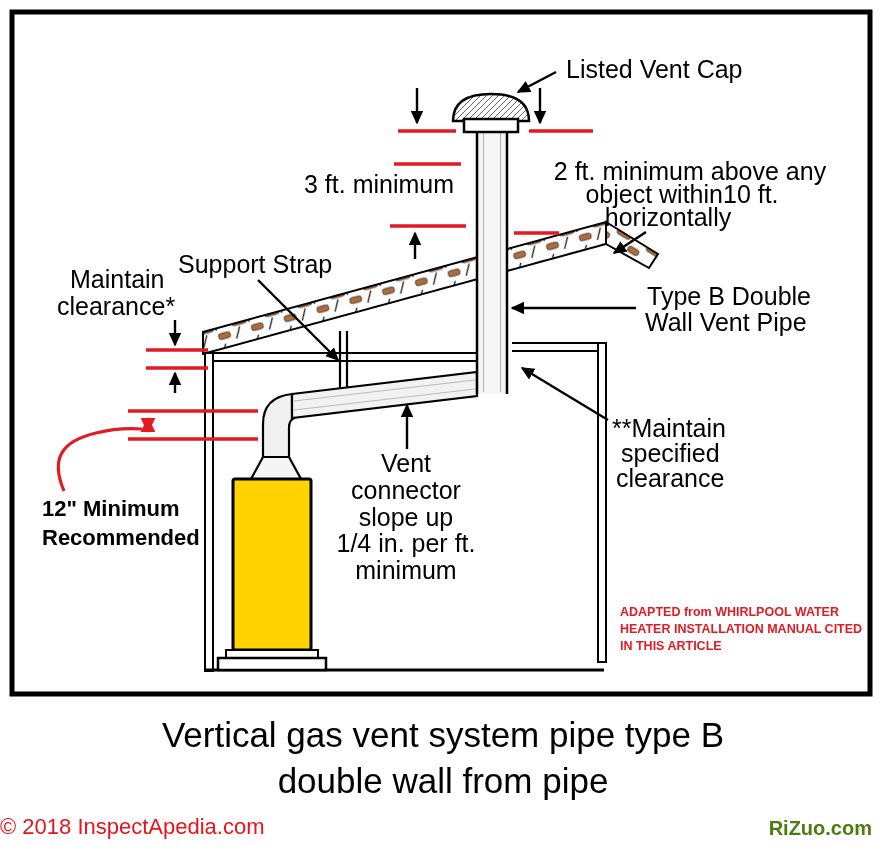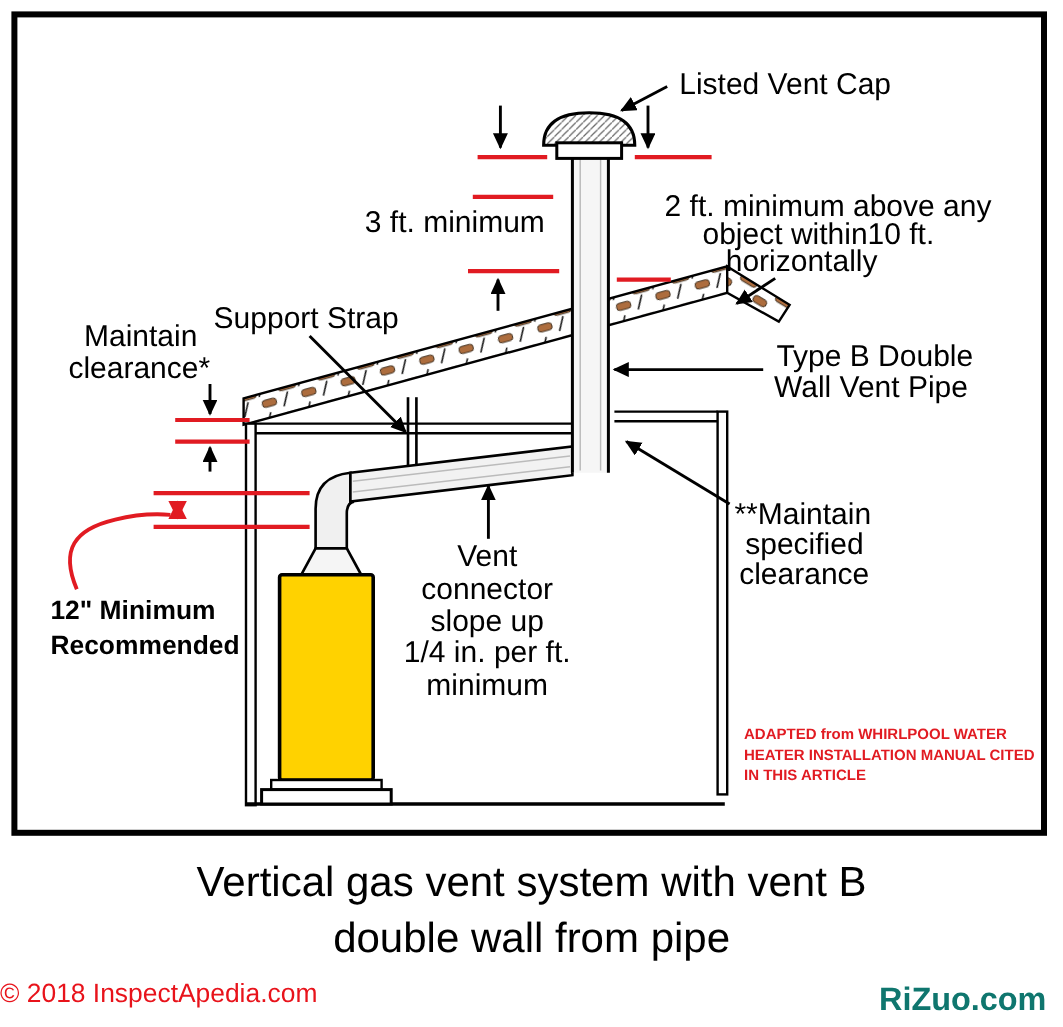--- a/index.html
+++ b/index.html
@@ -8,21 +8,21 @@
     overflow:hidden; font-family:"Liberation Sans","DejaVu Sans",sans-serif;
   }
   svg text { font-family:"Liberation Sans","DejaVu Sans",sans-serif; fill:#000; }
   .lbl      { font-size:25px; }
   .lbl-mid  { font-size:25px; text-anchor:middle; }
   .lbl-bold { font-size:22px; font-weight:bold; }
   .lbl-red-small { font-size:12.5px; font-weight:bold; fill:#E11B22; }
   .caption { text-align:center; font-size:35px; line-height:46px; color:#000; margin-top:8px; }
   .footer  { position:relative; margin-top:10px; height:44px; }
   .copyright { display:block; text-align:left; font-size:22px; color:#E8131B; }
-  .brand { position:absolute; right:14px; top:3px; font-size:27px; font-weight:bold; color:#0f766e; }
+  .brand { position:absolute; right:14px; top:3px; font-size:20px; font-weight:bold; color:#4d7c0f; }
 </style>
 </head>
 <body>
 
 <div class="stage">
 
 <svg width="886" height="700" viewBox="0 0 886 700">
   <defs>
     <marker id="arrowB" markerWidth="7" markerHeight="6" refX="5" refY="2.6" orient="auto-start-reverse" markerUnits="strokeWidth">
       <path d="M0,0 L5.6,2.6 L0,5.2 Z" fill="#000"></path>
@@ -145,21 +145,21 @@
     <text x="406" y="579" class="lbl-mid">minimum</text>
     <text x="42" y="516" class="lbl-bold">12" Minimum</text>
     <text x="42" y="545" class="lbl-bold">Recommended</text>
     <text x="620" y="616" class="lbl-red-small">ADAPTED from WHIRLPOOL WATER</text>
     <text x="620" y="633" class="lbl-red-small">HEATER INSTALLATION MANUAL CITED</text>
     <text x="620" y="650" class="lbl-red-small">IN THIS ARTICLE</text>
   </g>
 </svg>
 
 <div class="caption">
-  <div>Vertical gas vent system with vent B</div>
+  <div>Vertical gas vent system pipe type B</div>
   <div>double wall from pipe</div>
 </div>
 
 <div class="footer">
   <span class="copyright">© 2018 InspectApedia.com</span>
   <span class="brand">RiZuo.com</span>
 </div>
 
 </div>
 

